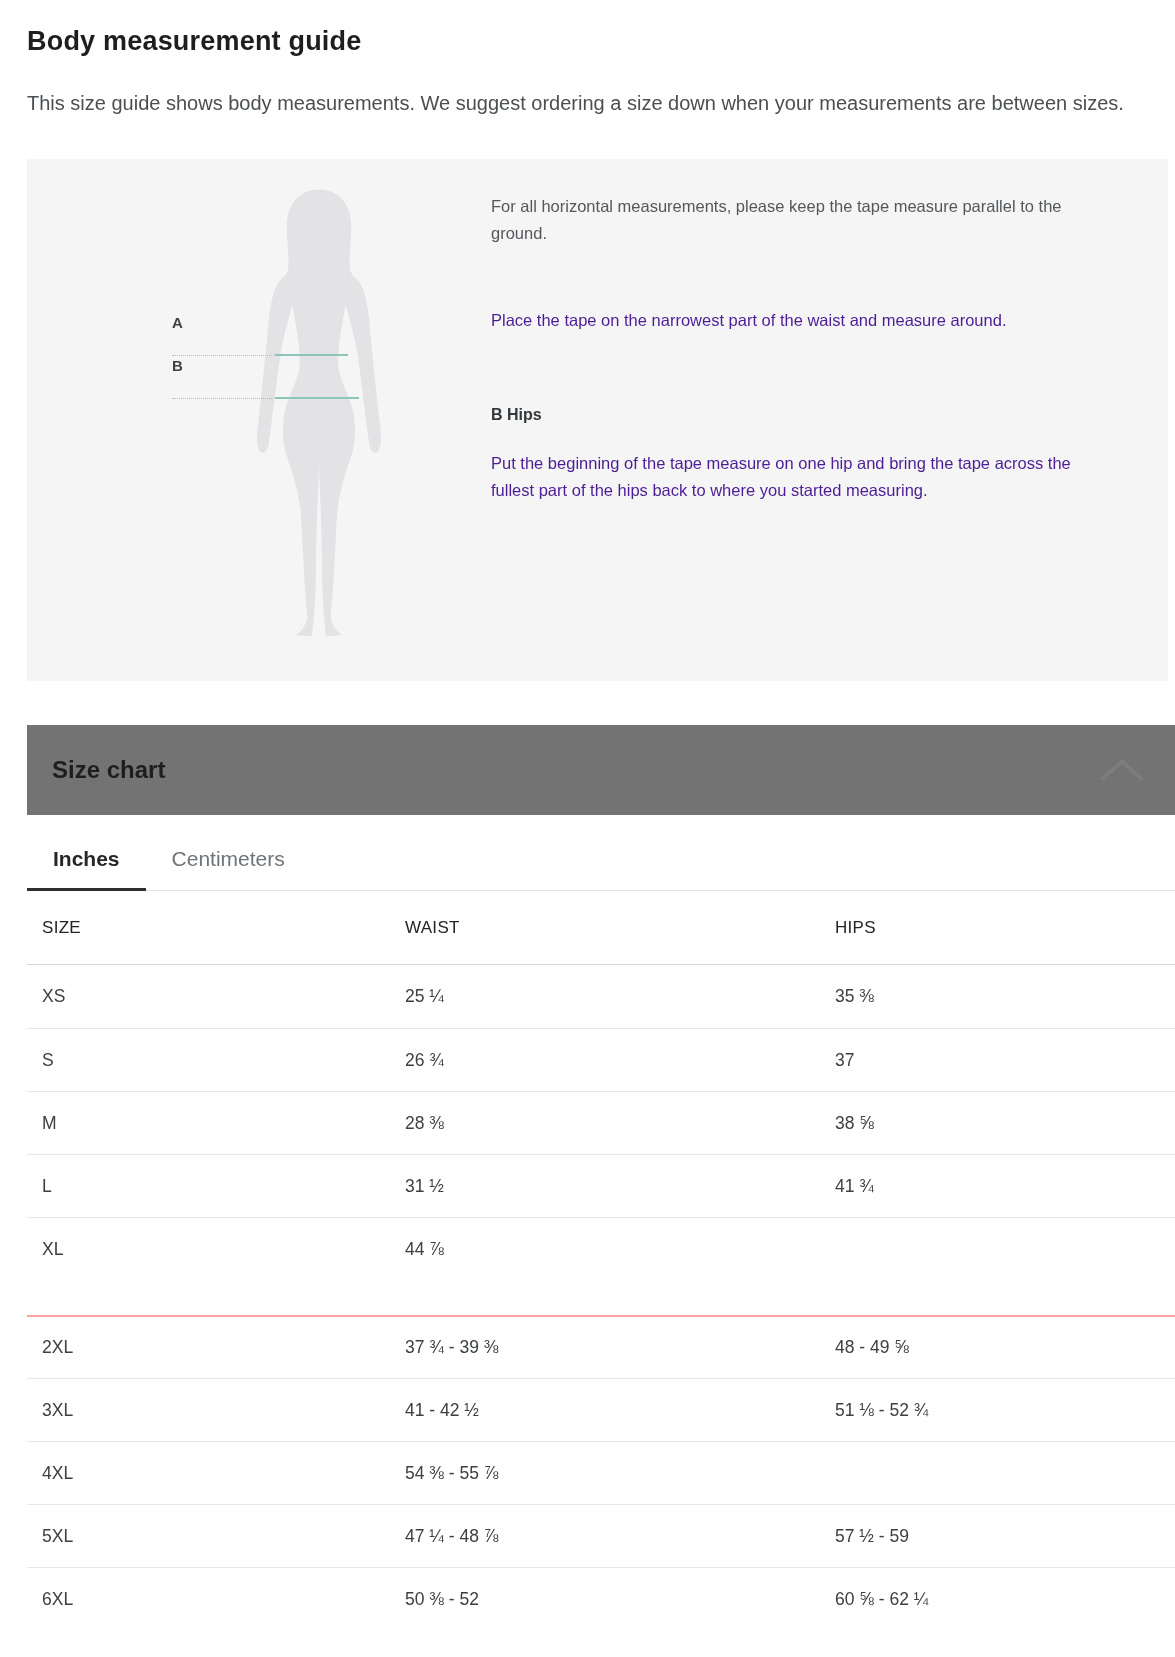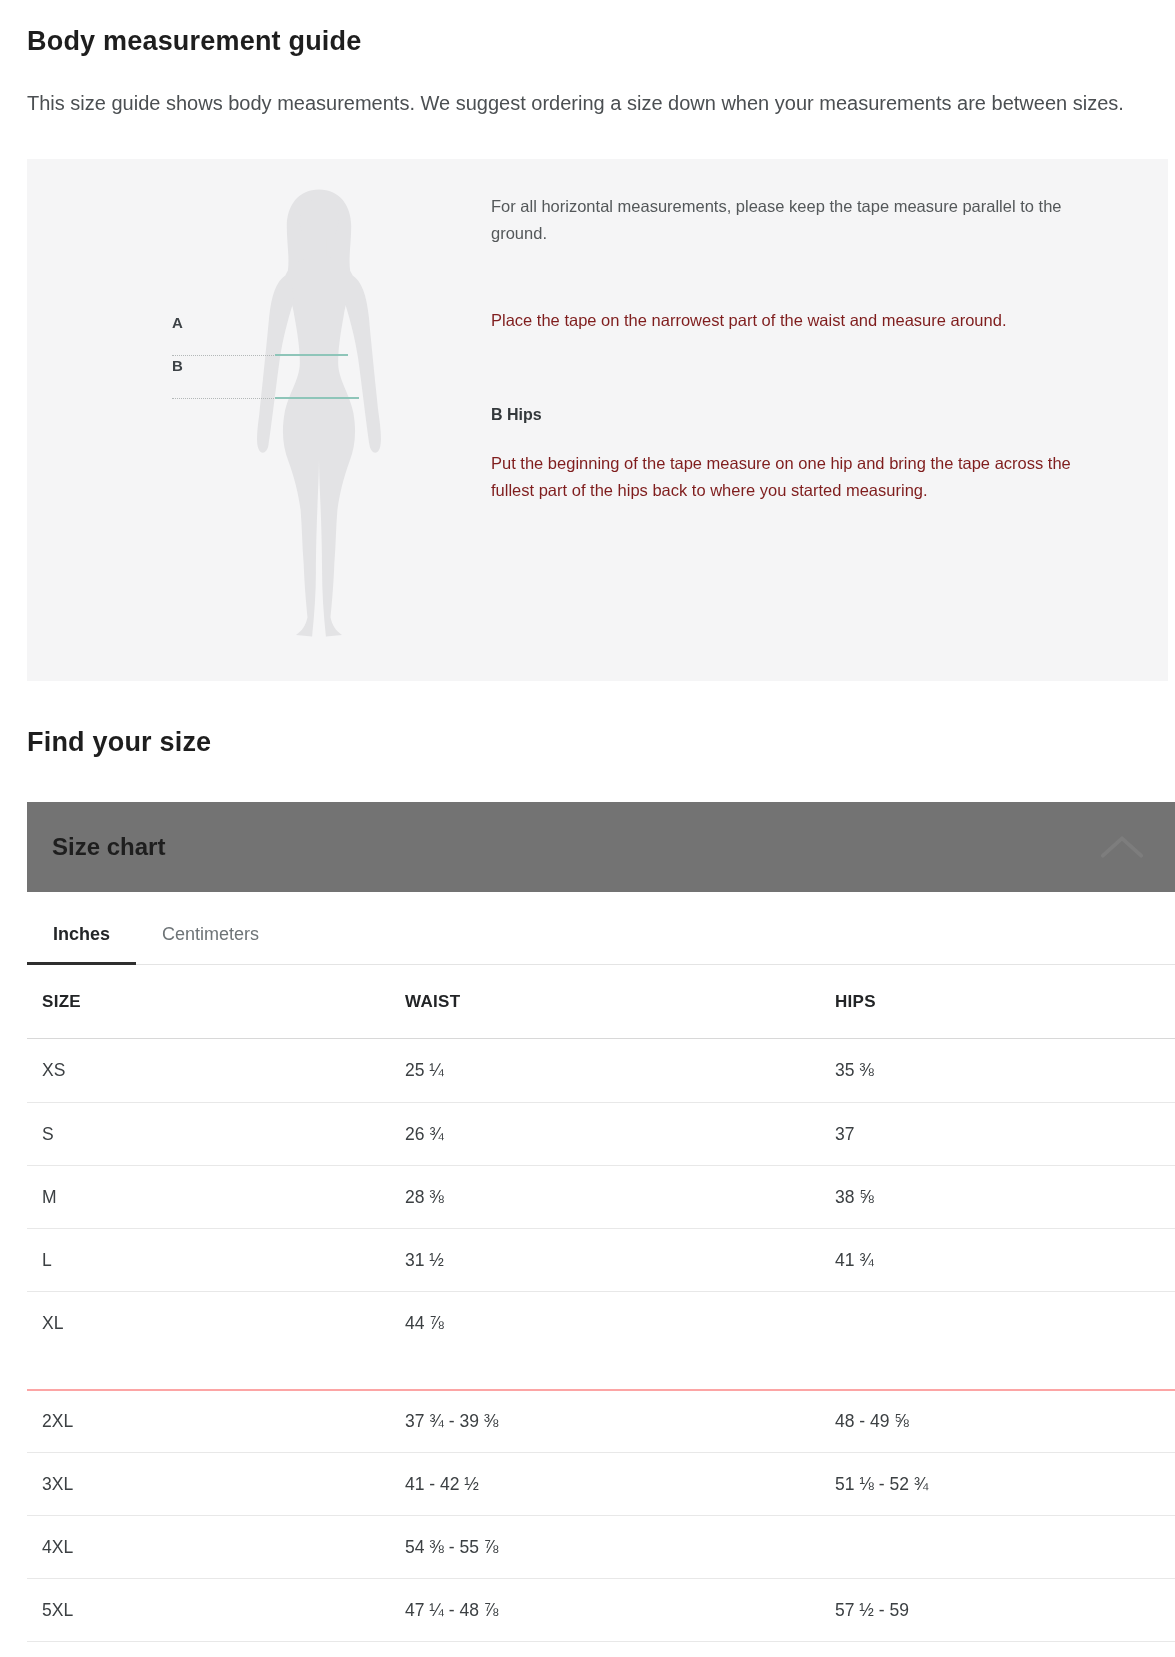--- a/index.html
+++ b/index.html
@@ -37,21 +37,21 @@
   }
   .dotted-a { left: 145px; top: 196px; width: 176px; }
   .dotted-b { left: 145px; top: 239px; width: 186px; }
   .accent-line { position: absolute; height: 2px; background: #8ec5b9; }
   .accent-a { left: 248px; top: 195px; width: 73px; }
   .accent-b { left: 248px; top: 238px; width: 84px; }
 
   .measure-text-col { flex: 1 1 auto; padding: 34px 90px 0 24px; }
   .measure-note { font-size: 16.5px; line-height: 27px; color: #54585a; margin-bottom: 60px; }
   .measure-section-heading { font-size: 16px; font-weight: bold; color: #33383b; margin-bottom: 26px; }
-  .measure-section-text { font-size: 16.5px; line-height: 27px; color: #7f1d1d; }
+  .measure-section-text { font-size: 16.5px; line-height: 27px; color: #4c1d95; }
   .measure-section-text.gap-after { margin-bottom: 72px; }
 
   
   h2.find-size-title {
     margin: 46px 0 0 27px; font-size: 27px; font-weight: bold; color: #1e1e1e;
     letter-spacing: .2px;
   }
 
   .size-chart-header {
     margin: 44px 0 0 27px; height: 90px; background: #737373;
@@ -60,30 +60,30 @@
   }
   .size-chart-title { font-size: 24px; font-weight: bold; color: #1e1e1e; }
   .chevron-icon { display: flex; align-items: center; }
 
   
   .tab-bar {
     margin: 0 0 0 27px; display: flex; border-bottom: 1px solid #e4e4e4;
     padding-top: 18px;
   }
   .tab {
-    padding: 14px 26px 17px 26px; font-size: 18px; color: #6e7477;
+    padding: 14px 26px 17px 26px; font-size: 21px; color: #6e7477;
     border-bottom: 3px solid transparent; margin-bottom: -1px; cursor: pointer;
   }
   .tab.active { color: #242628; font-weight: bold; border-bottom-color: #2f2f2f; }
 
   
   .size-table { margin: 0 0 0 27px; }
   .t-row { display: grid; grid-template-columns: 363px 430px 1fr; align-items: center; }
   .t-head { height: 74px; border-bottom: 1px solid #d8d8d8; }
-  .t-head .t-cell { font-size: 17px; font-weight: bold; color: #222426; letter-spacing: .3px; }
+  .t-head .t-cell { font-size: 17px; font-weight: normal; color: #222426; letter-spacing: .3px; }
   .t-body .t-row { height: 63px; border-top: 1px solid #e8e8e8; }
   .t-body .t-row:first-child { border-top: none; }
   .t-body .t-row.sep { border-top: 2px solid #fca5a5; margin-top: 35px; }
   .t-cell { padding-left: 15px; font-size: 17.5px; color: #3c4043; }
 </style>
 </head>
 <body>
 
 <div class="page">
 
@@ -110,21 +110,20 @@
     </div>
 
     <div class="measure-text-col">
       <p class="measure-note">For all horizontal measurements, please keep the tape measure parallel to the ground.</p>
       <p class="measure-section-text gap-after">Place the tape on the narrowest part of the waist and measure around.</p>
       <h3 class="measure-section-heading">B Hips</h3>
       <p class="measure-section-text">Put the beginning of the tape measure on one hip and bring the tape across the fullest part of the hips back to where you started measuring.</p>
     </div>
   </div>
 
-  <h2 class="find-size-title">Find your size</h2>
 
   <div class="size-chart-header">
     <span class="size-chart-title">Size chart</span>
     <span class="chevron-icon">
       <svg width="46" height="26" viewBox="0 0 48 26" aria-hidden="true">
         <polyline points="4,22 24,4 44,22" fill="none" stroke="#7d7d7d" stroke-width="4" stroke-linecap="round" stroke-linejoin="round"></polyline>
       </svg>
     </span>
   </div>
 

